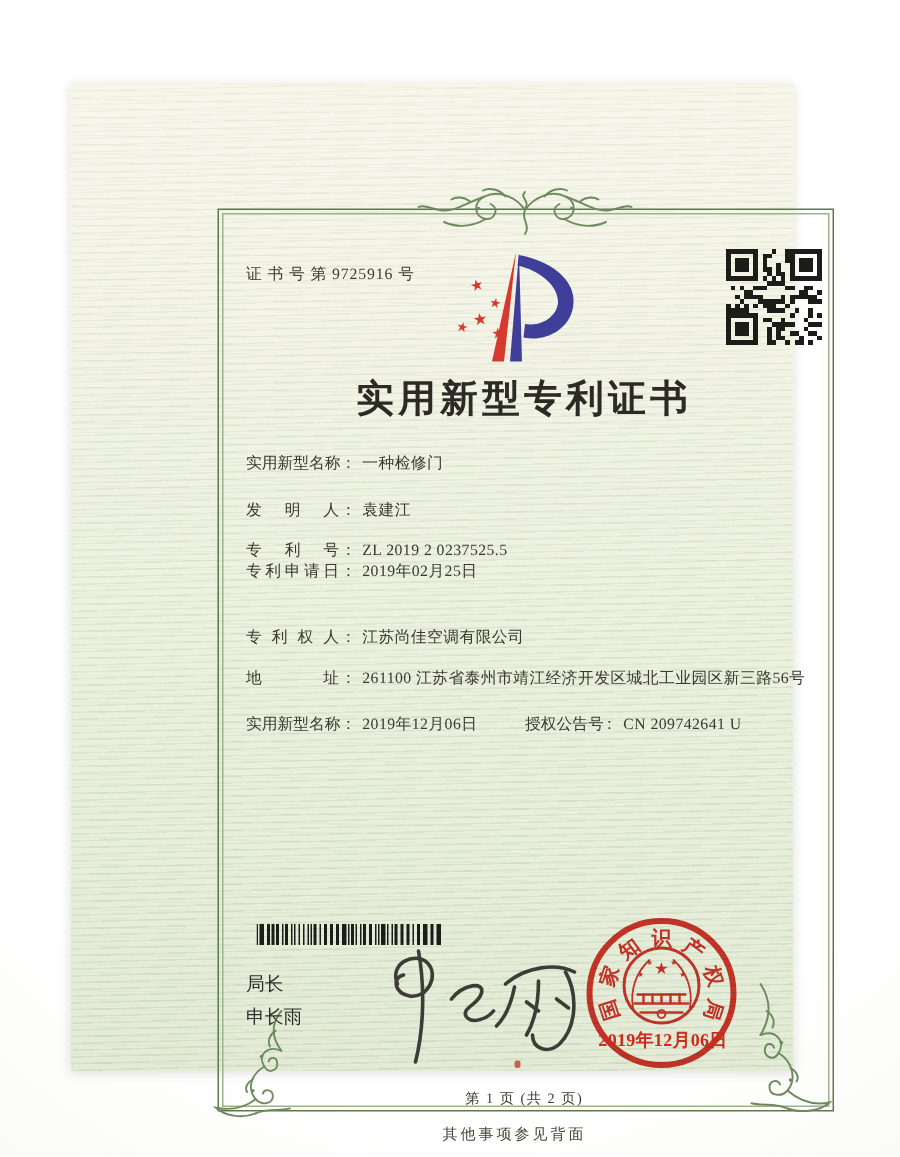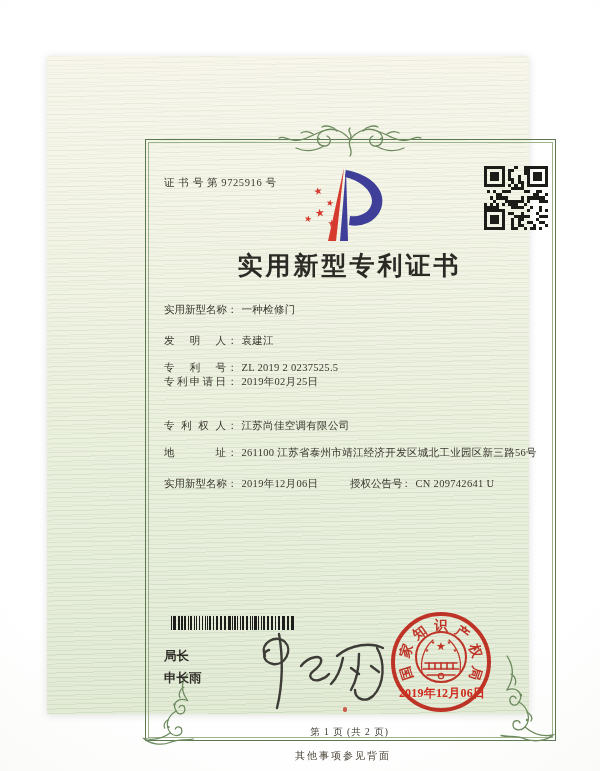--- a/index.html
+++ b/index.html
@@ -51,21 +51,21 @@
   .grant2{position:absolute;left:186px;top:0;white-space:nowrap;}
   .grant2 .lab{width:50px;}
   
   .paras{position:absolute;left:117px;top:441px;width:378px;font-size:11px;line-height:15.2px;
     text-align:justify;color:#3b3930;letter-spacing:.2px;}
   .paras p{margin:0;text-indent:22px;}
   .paras p + p{margin-top:2px;}
   
   .barcode{position:absolute;left:124px;top:560px;width:126px;height:14px;}
   .signer{position:absolute;left:117px;top:594px;font-family:"Liberation Sans","DejaVu Sans",sans-serif;
-    font-size:12.5px;font-weight:bold;color:#2f2d28;line-height:13px;}
+    font-size:12.5px;font-weight:normal;color:#2f2d28;line-height:13px;}
   .signer .nm{margin-top:9px;}
   .sig{position:absolute;left:192px;top:566px;width:150px;height:92px;}
   
   .seal{position:absolute;left:344px;top:556px;width:100px;height:100px;opacity:.93;mix-blend-mode:multiply;}
   .seal-ring{position:absolute;inset:0;border:4px solid #d5281e;border-radius:50%;}
   .sc{position:absolute;left:50%;top:50%;font-size:13.5px;font-weight:bold;color:#d5281e;
     transform:translate(-50%,-50%) rotate(var(--a)) translateY(-36px);}
   .emblem{position:absolute;left:22px;top:17px;width:56px;height:56px;}
   .seal-date{position:absolute;left:338px;top:629px;width:114px;text-align:center;
     font-size:12px;font-weight:bold;color:#cf2a1d;letter-spacing:.2px;}

